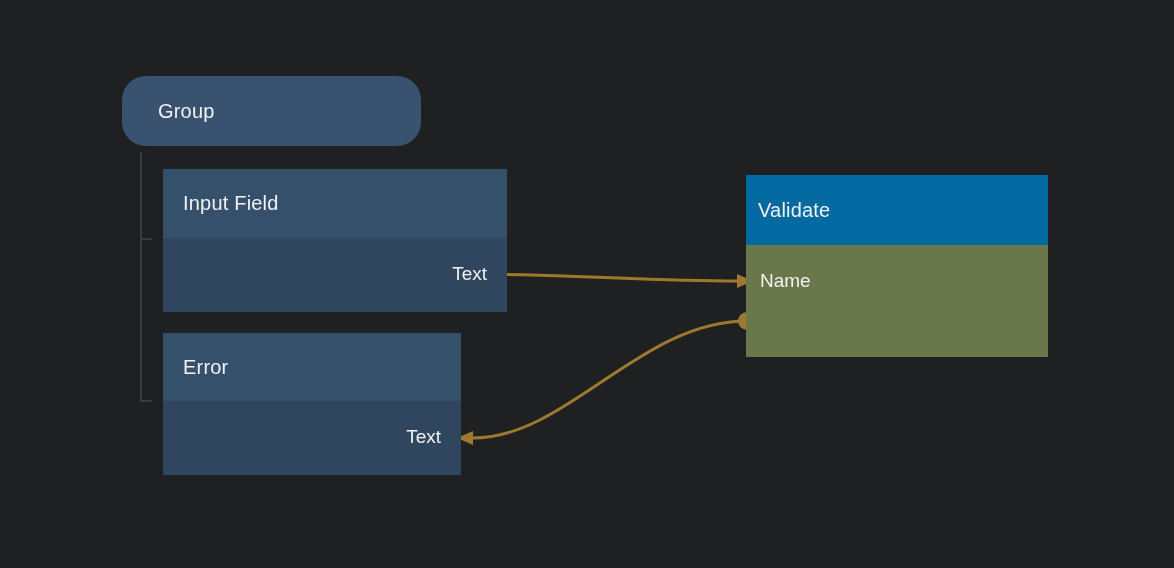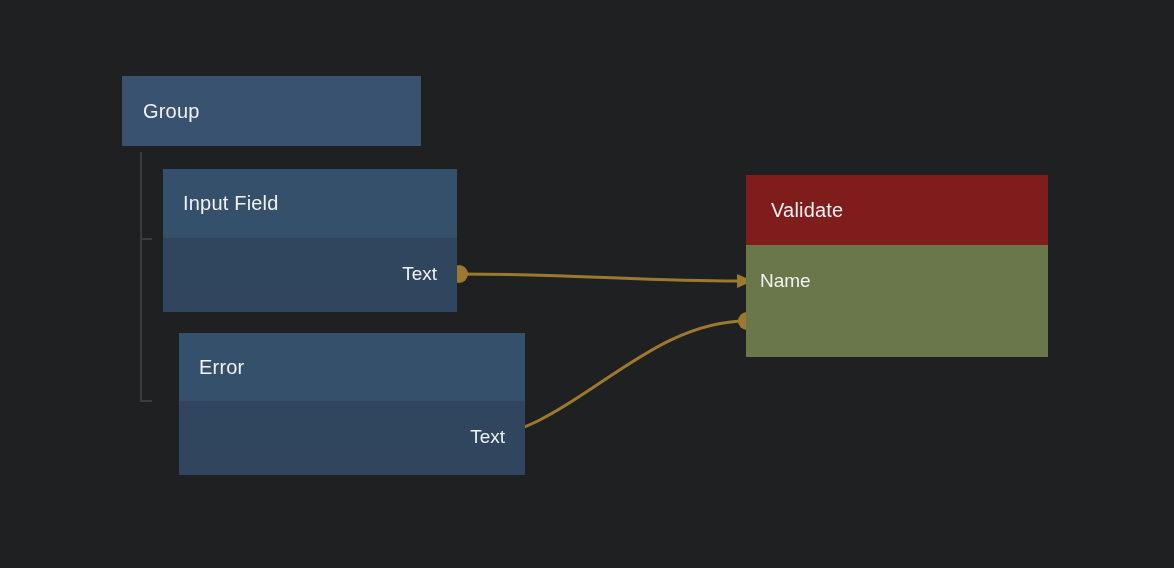--- a/index.html
+++ b/index.html
@@ -46,37 +46,38 @@
     box-sizing: border-box;
     font-size: 19px;
   }
   .row.out-right { justify-content: flex-end; padding-right: 20px; align-items: center; }
   .row.in-left   { justify-content: flex-start; padding-left: 14px; }
 
   
   .node-group {
     left: 122px; top: 76px; width: 299px; height: 70px;
     background: #395270;
-    display: flex; align-items: center; padding-left: 21px;
+    display: flex; align-items: center; padding-left: 36px;
     box-sizing: border-box;
+    border-radius: 24px;
   }
 
   
-  .node-input-field { left: 163px; top: 169px; width: 294px; }
+  .node-input-field { left: 163px; top: 169px; width: 344px; }
   .node-input-field .header { height: 69px; background: #35506b; }
   .node-input-field .body   { height: 74px; background: #2f465e; }
 
   
-  .node-error { left: 179px; top: 333px; width: 346px; }
+  .node-error { left: 163px; top: 333px; width: 298px; }
   .node-error .header { height: 68px; background: #35506b; }
   .node-error .body   { height: 74px; background: #2f465e; }
 
   
   .node-validate { left: 746px; top: 175px; width: 302px; }
-  .node-validate .header { height: 70px; background: #7f1d1d; padding-left: 25px; }
+  .node-validate .header { height: 70px; background: #0369a1; padding-left: 12px; }
   .node-validate .body   { height: 112px; background: #6a774a; }
 </style>
 </head>
 <body>
 
 <div class="canvas">
 
   <svg class="overlay" width="1174" height="568">
     <defs>
       <marker id="arrowhead" viewBox="0 0 16 14" refX="0" refY="7" markerWidth="16" markerHeight="14" markerUnits="userSpaceOnUse" orient="auto">

